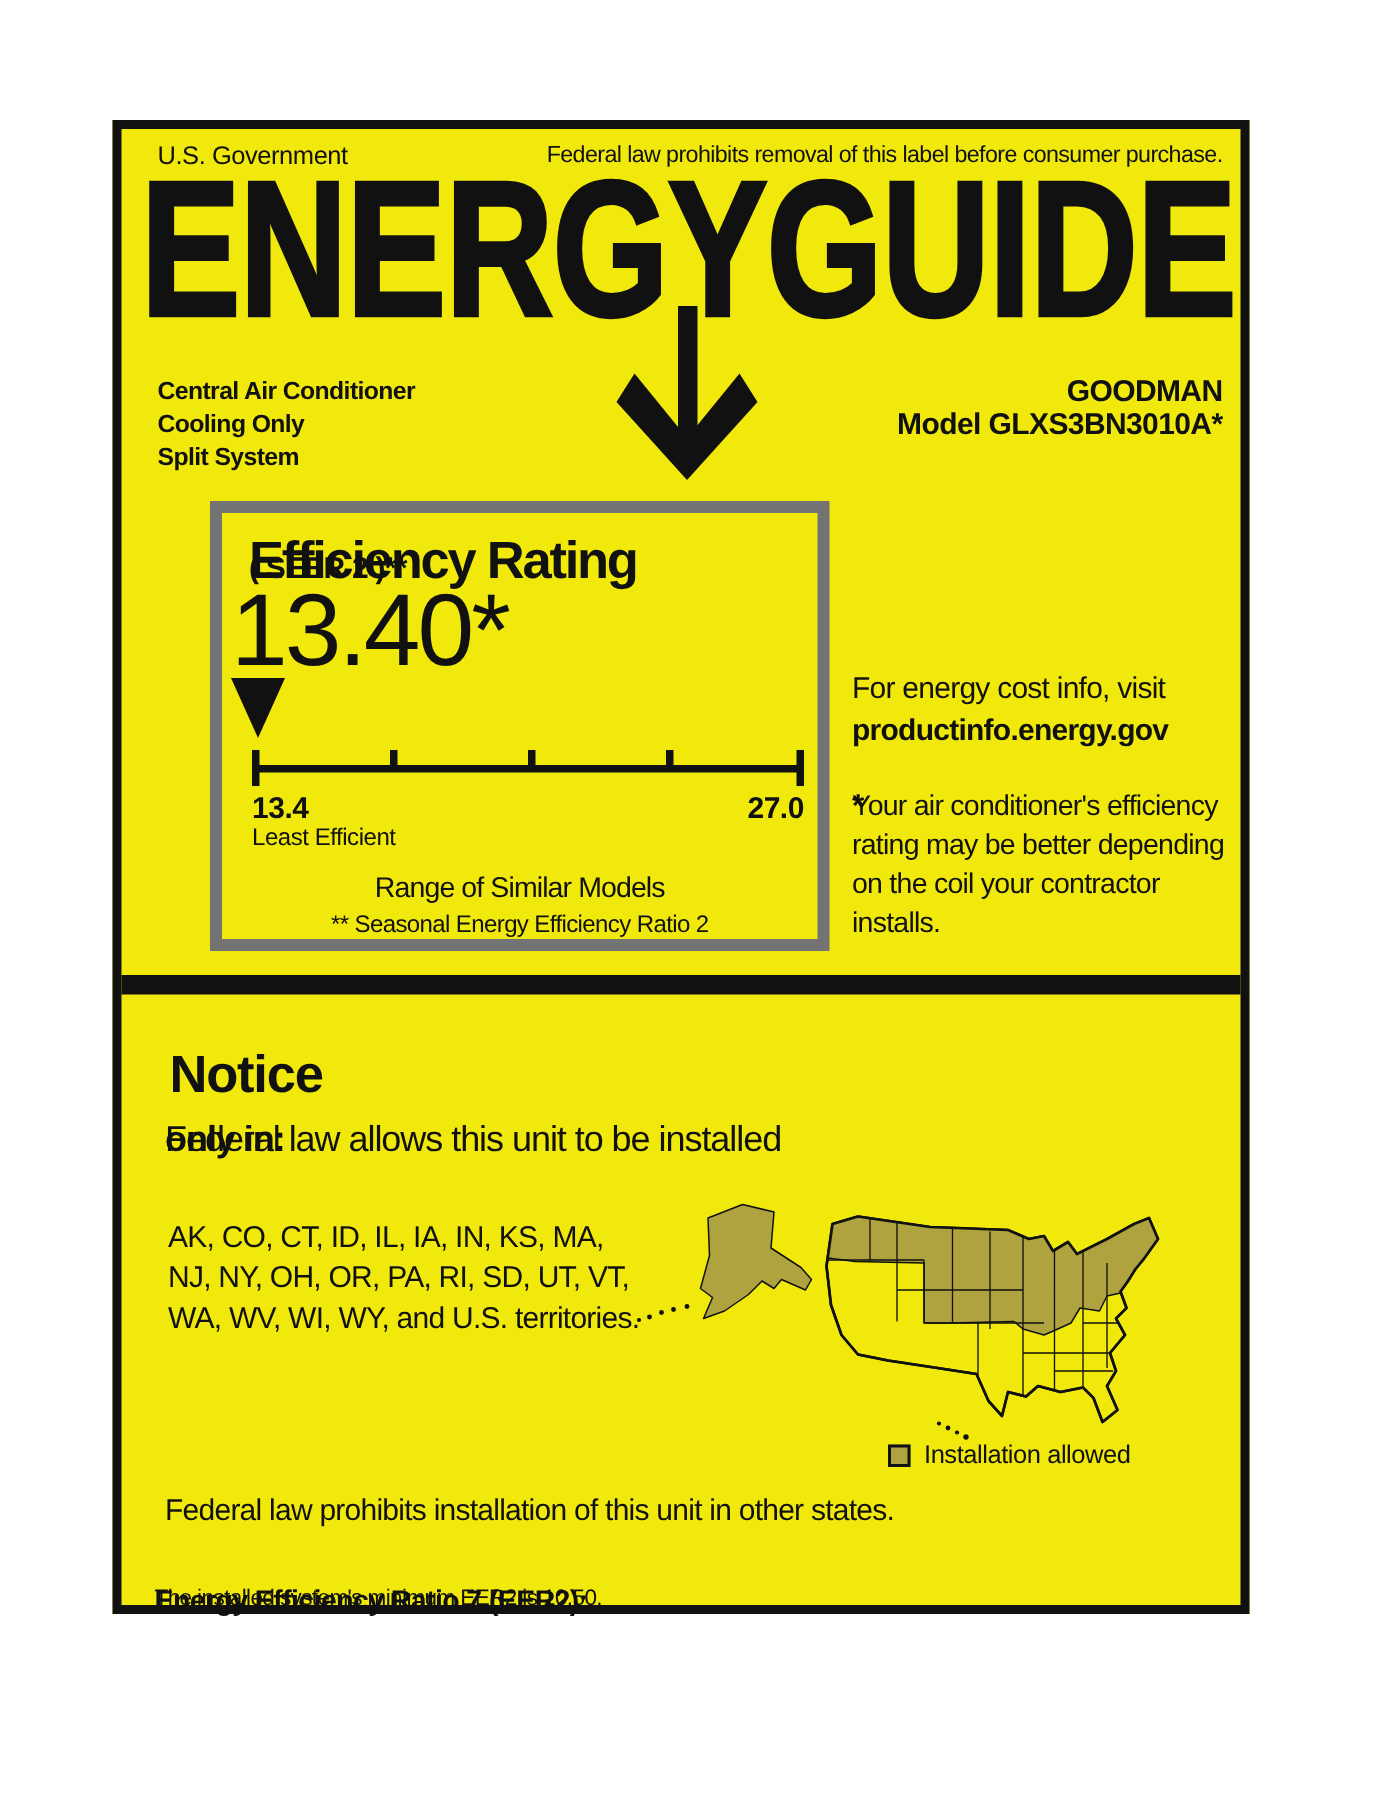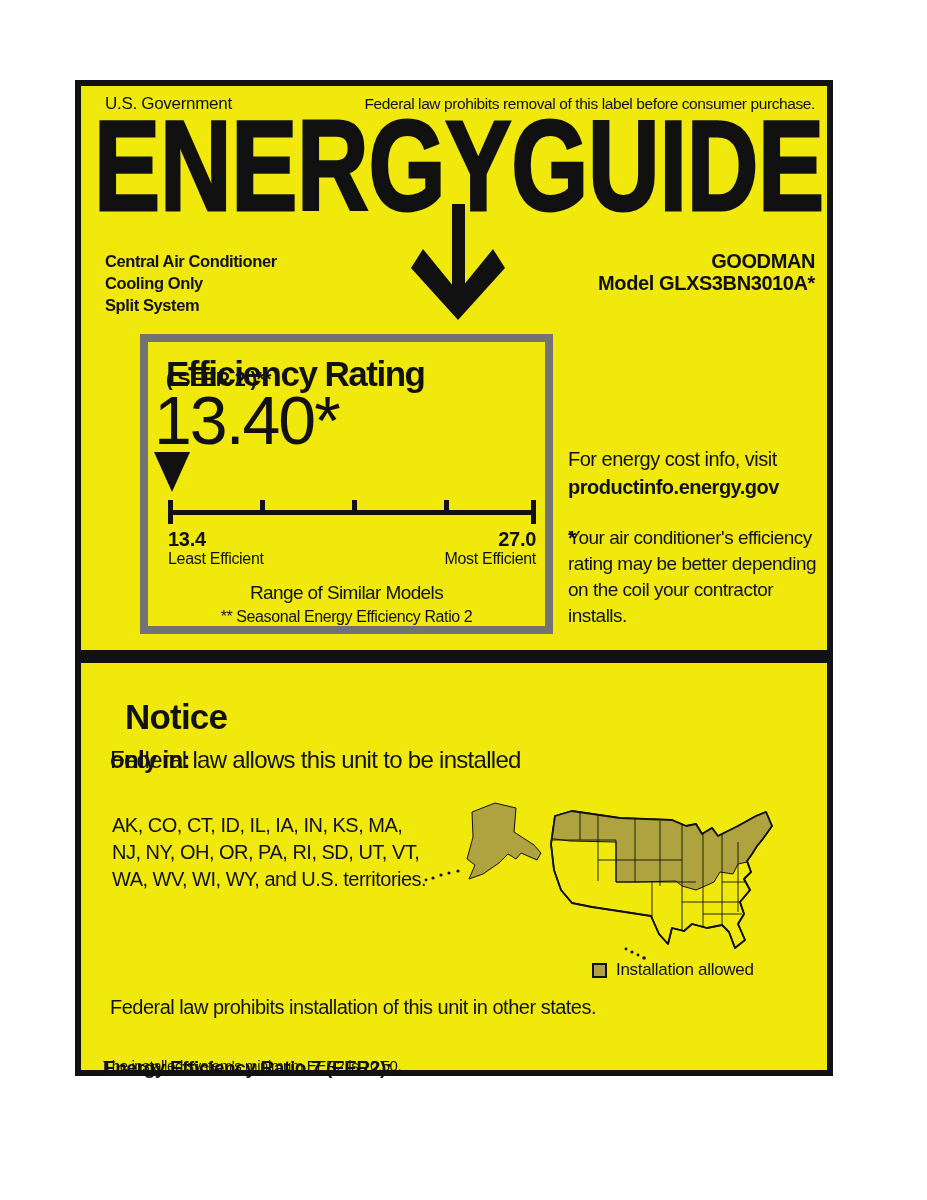--- a/index.html
+++ b/index.html
@@ -53,21 +53,21 @@
   .cost{left:487px;top:362px;width:260px;font-size:20px;letter-spacing:-0.5px;}
   .cost div{position:static;}
   .cost .url{font-weight:bold;margin-top:5px;}
   .cost .note{margin-top:26px;font-size:19px;line-height:26px;}
   .cost .star{font-weight:bold;font-size:21px;}
 
   
   .divider{left:0;top:564px;width:100%;height:13px;background:#111;}
 
   
-  .notice-heading{left:44px;top:611px;font-size:35px;font-weight:bold;letter-spacing:-0.8px;}
+  .notice-heading{left:32px;top:611px;font-size:35px;font-weight:bold;letter-spacing:-0.8px;}
   .allows{left:29px;top:660px;font-size:24px;letter-spacing:-0.7px;white-space:nowrap;}
   .allows b{letter-spacing:-0.7px;}
   .states{left:31px;top:726px;font-size:20px;line-height:27px;letter-spacing:-0.5px;}
   .states div{position:static;}
   .map-svg{left:339px;top:696px;width:420px;height:190px;}
   .map-svg .land{fill:#F1E80C;stroke:#111;stroke-width:1.6;stroke-linejoin:round;}
   .map-svg .allowed{fill:#AFA33F;stroke:#111;stroke-width:1;stroke-linejoin:round;}
   .map-svg .stateline{fill:none;stroke:#111;stroke-width:0.9;}
   .map-svg .outline{fill:none;stroke:#111;stroke-width:1.8;stroke-linejoin:round;}
   .map-svg .isle{fill:#111;}
@@ -113,21 +113,20 @@
       <div class="line"></div>
       <div class="tick-end t-left"></div>
       <div class="tick-mid" style="left:25%"></div>
       <div class="tick-mid" style="left:50%"></div>
       <div class="tick-mid" style="left:75%"></div>
       <div class="tick-end t-right"></div>
     </div>
     <div class="eff-min">13.4</div>
     <div class="eff-max">27.0</div>
     <div class="eff-min-lab">Least Efficient</div>
-    <div class="eff-max-lab">Most Efficient</div>
     <div class="range-caption">Range of Similar Models</div>
     <div class="eff-footnote">** Seasonal Energy Efficiency Ratio 2</div>
   </div>
 
   <div class="cost">
     <div>For energy cost info, visit</div>
     <div class="url">productinfo.energy.gov</div>
     <div class="note">
         <span class="star">*</span>
       <span>Your air conditioner's efficiency rating may be better depending on the coil your contractor installs.</span>

